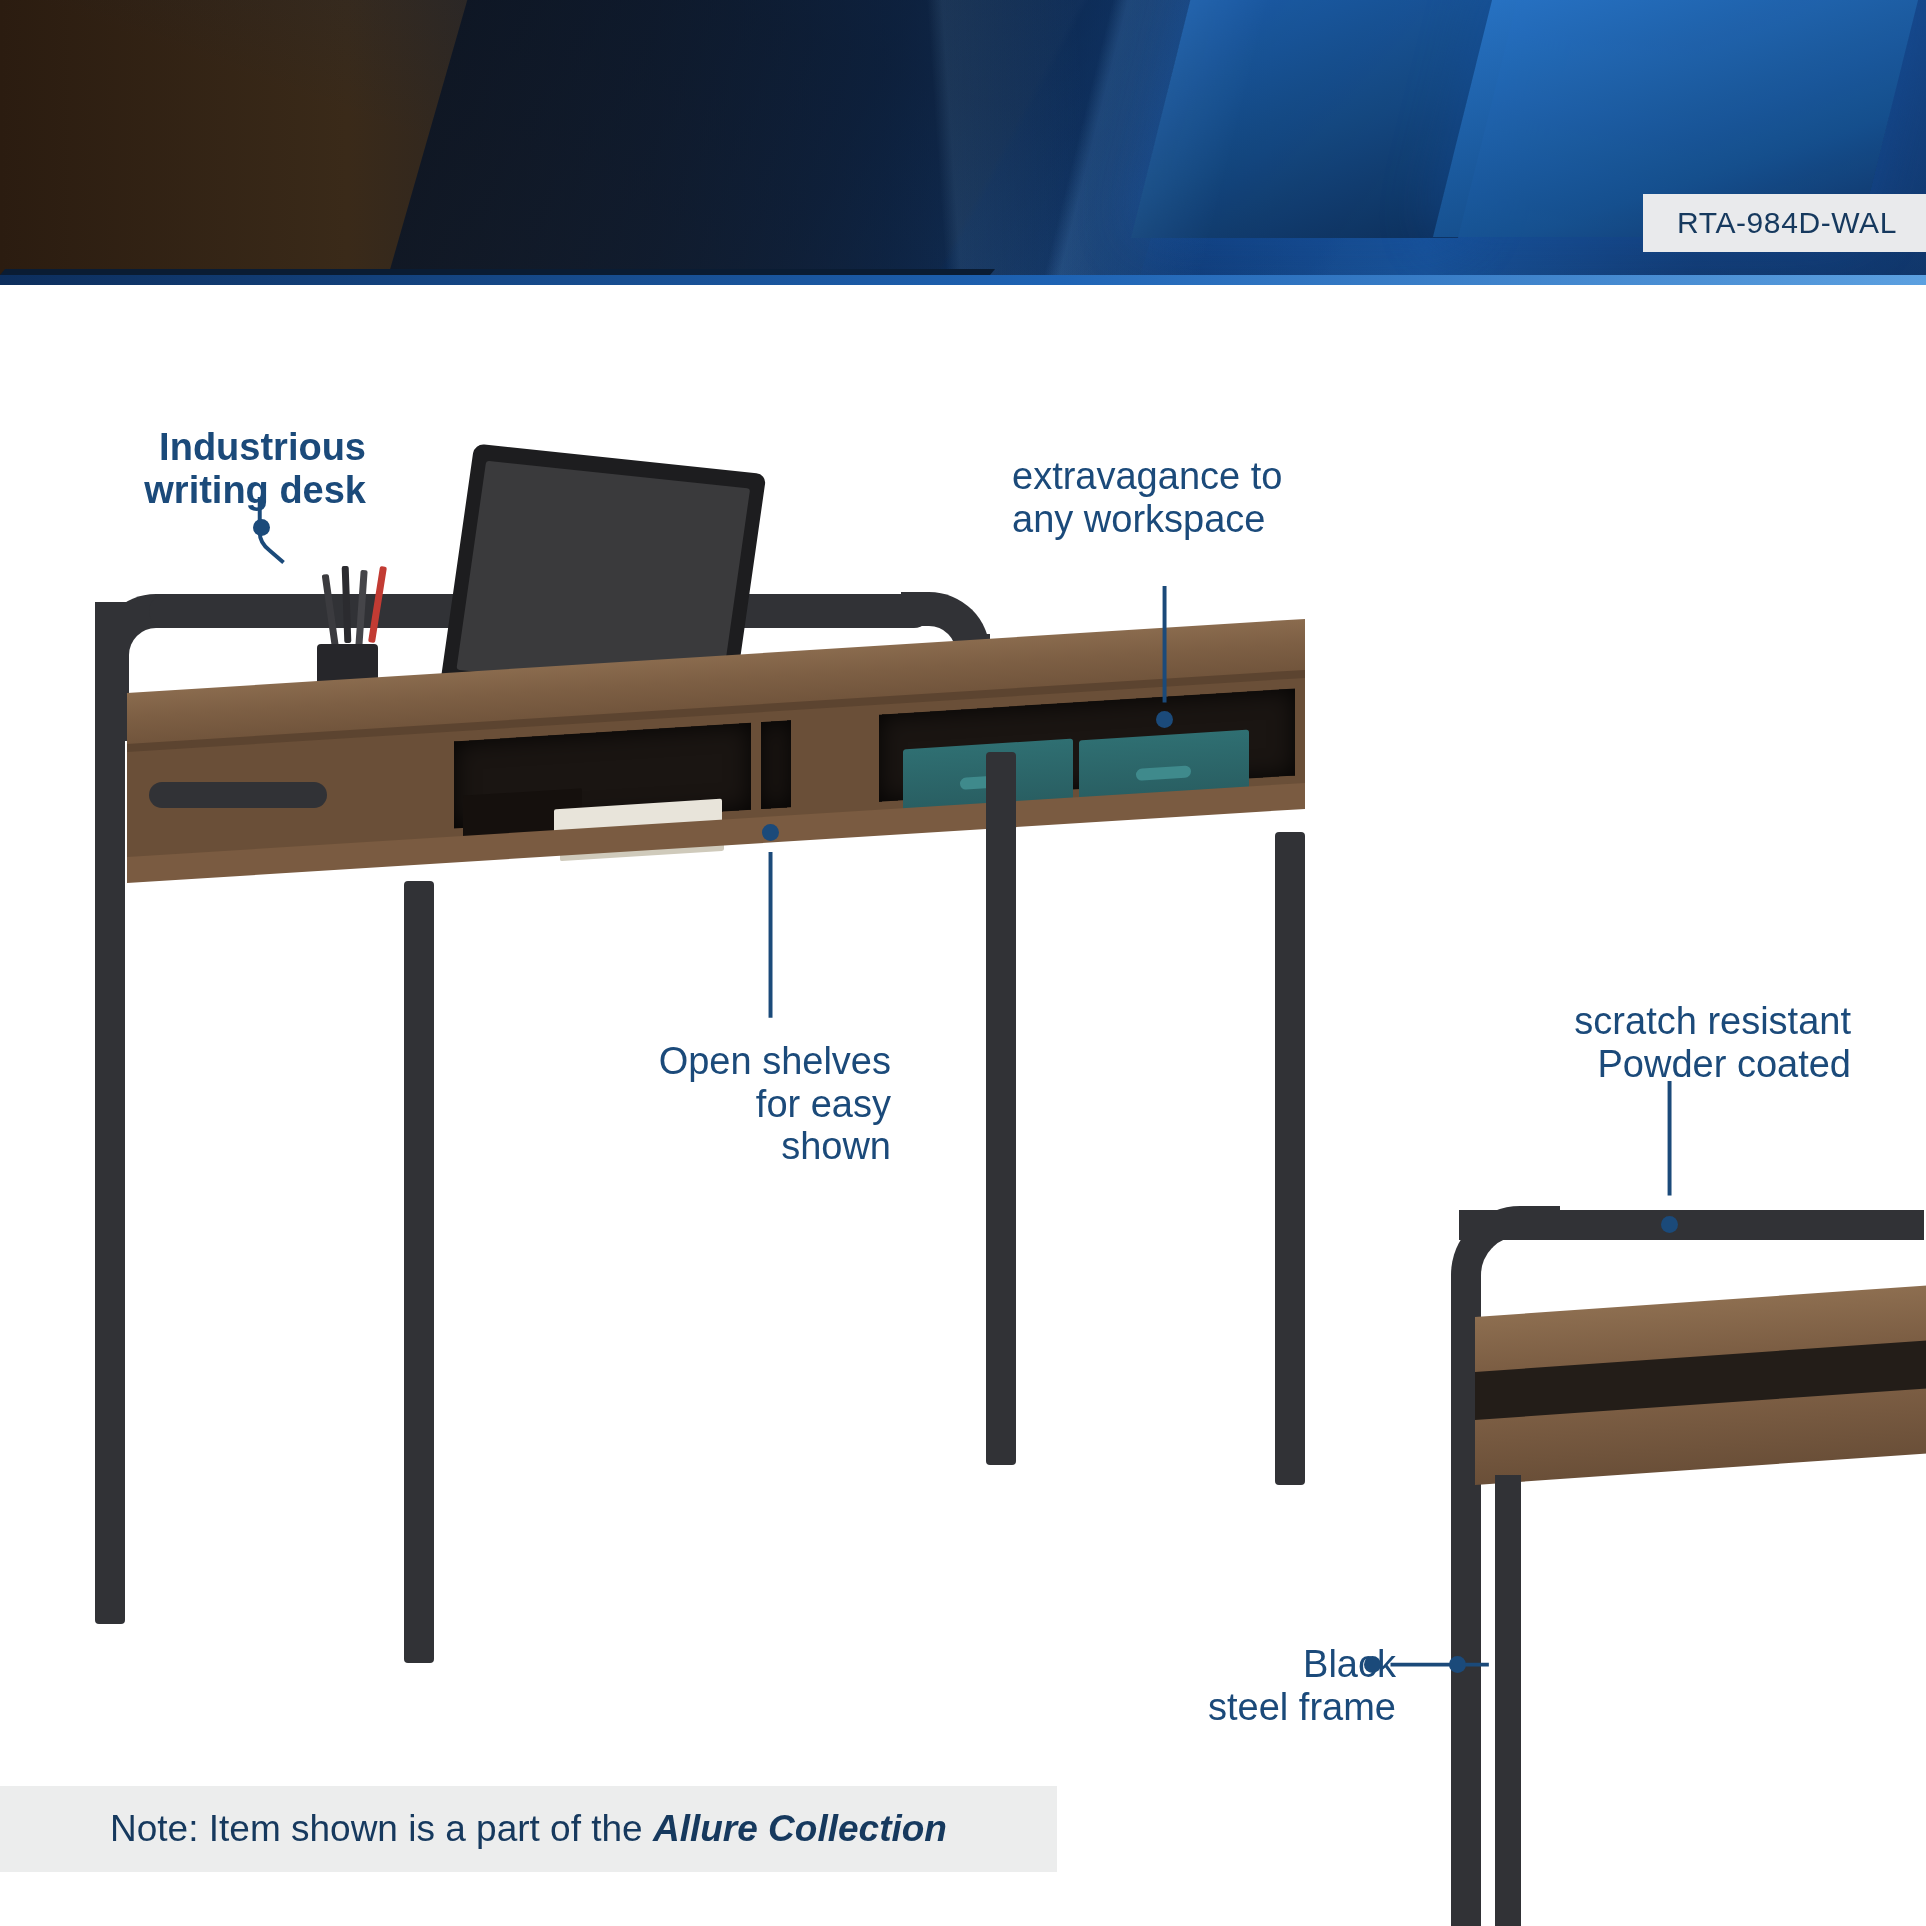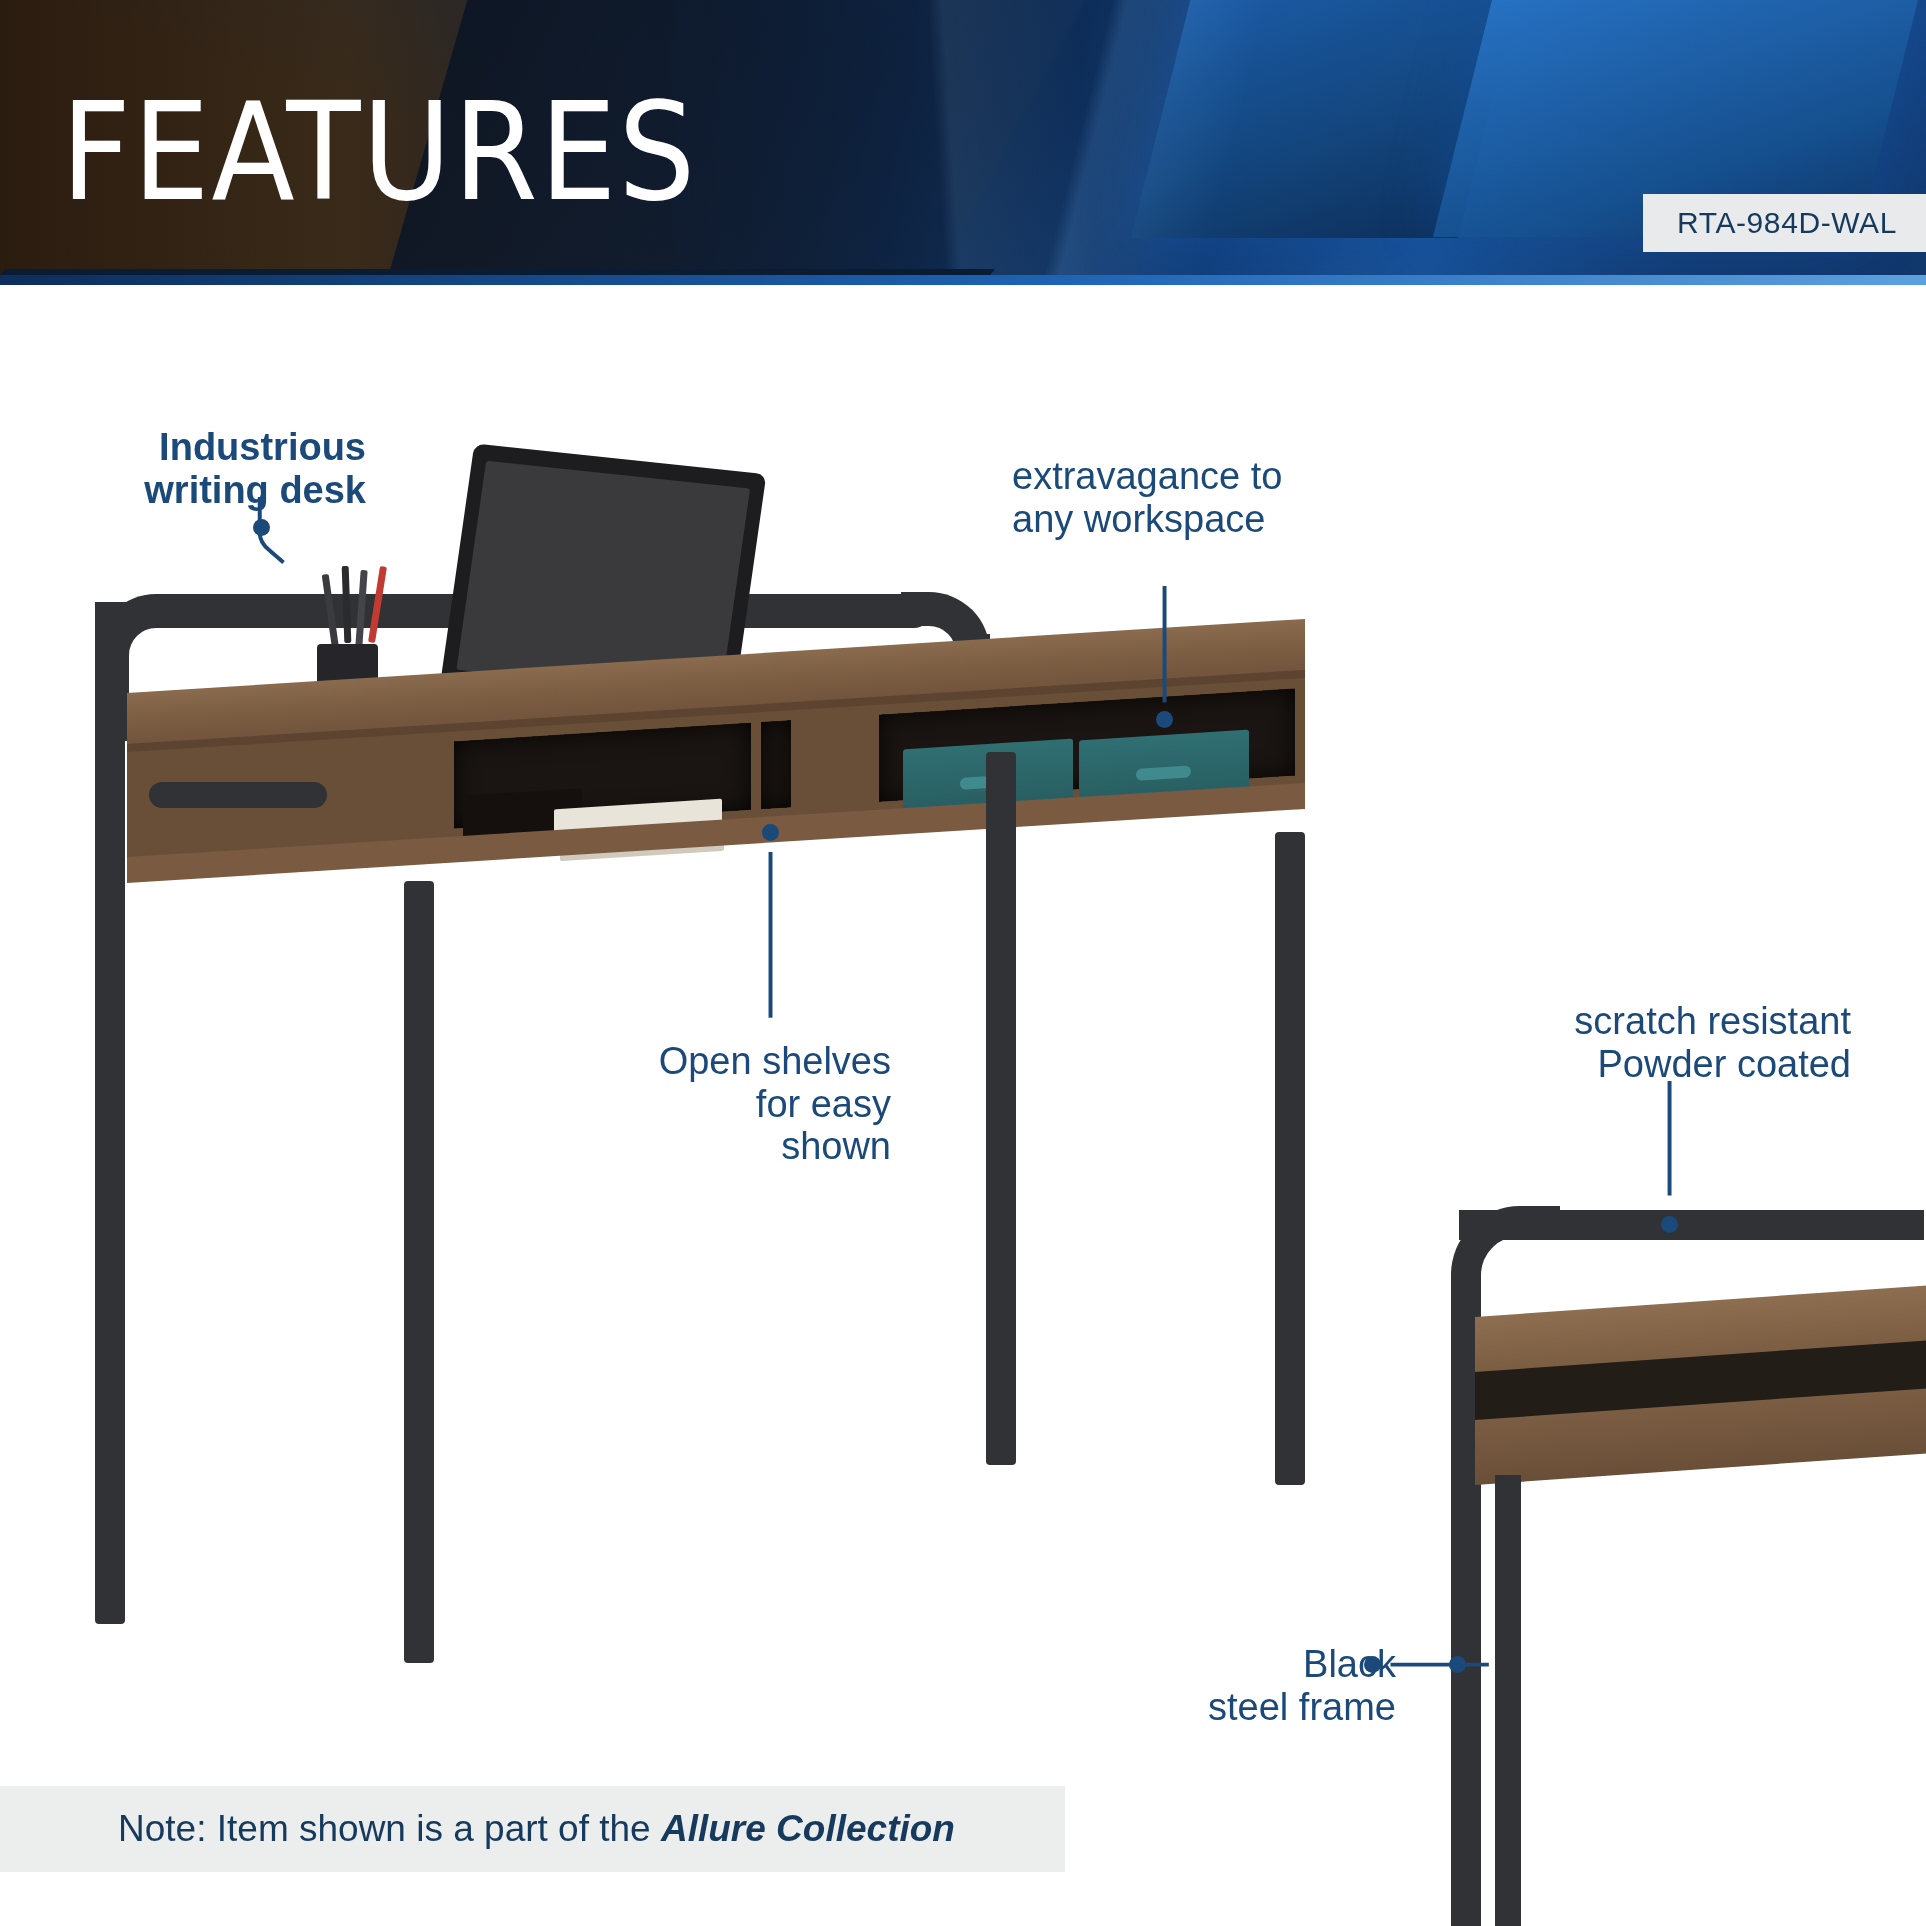--- a/index.html
+++ b/index.html
@@ -326,42 +326,41 @@
     transform: skewY(-4deg);
     transform-origin: left top;
   }
 
   
   .note-bar {
     position: absolute;
     left: 0; bottom: 55px;
     width: 1057px;
     background: #eceded;
-    padding: 22px 0 22px 8px;
+    padding: 22px 0 22px 0;
     text-align: center;
   }
   .note-text {
     font-size: 37px;
     color: #16395e;
     white-space: nowrap;
   }
   .note-text i { font-style: italic; font-weight: bold; }
 </style>
 </head>
 <body>
 
 <div class="header">
   <div class="header-bg"></div>
   <div class="header-diag"></div>
   <div class="header-slab"></div>
   <div class="header-slab b"></div>
   <div class="header-bg2"></div>
   <div class="header-underline"></div>
   <div class="header-underline2"></div>
-  <div class="features-title">FEATURES</div>
   <div class="sku-box">RTA-984D-WAL</div>
 </div>
 
 <div class="scene">
 
   <div class="rail-corner-left"></div>
   <div class="rail-top" style="left:149px; width:782px;"></div>
   <div class="rail-corner-right"></div>
   <div class="post-left-upper"></div>
   <div class="post-right-upper"></div>

